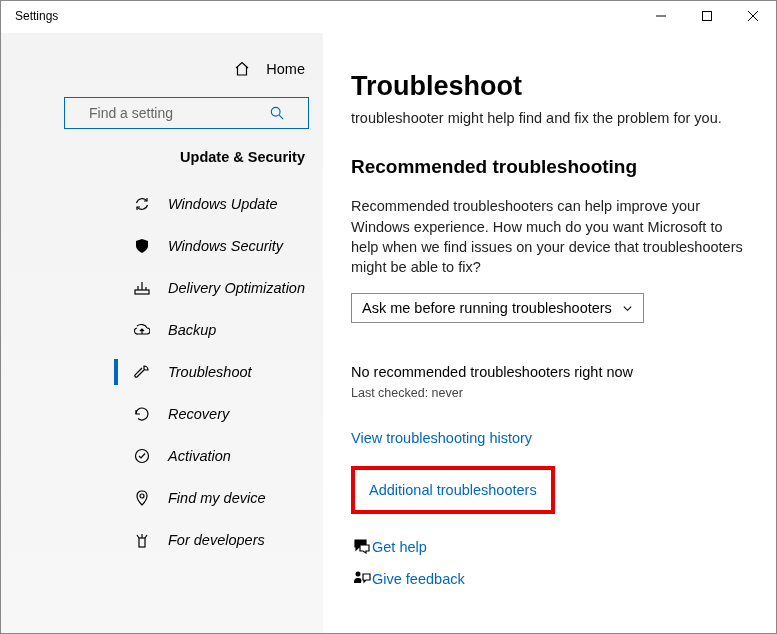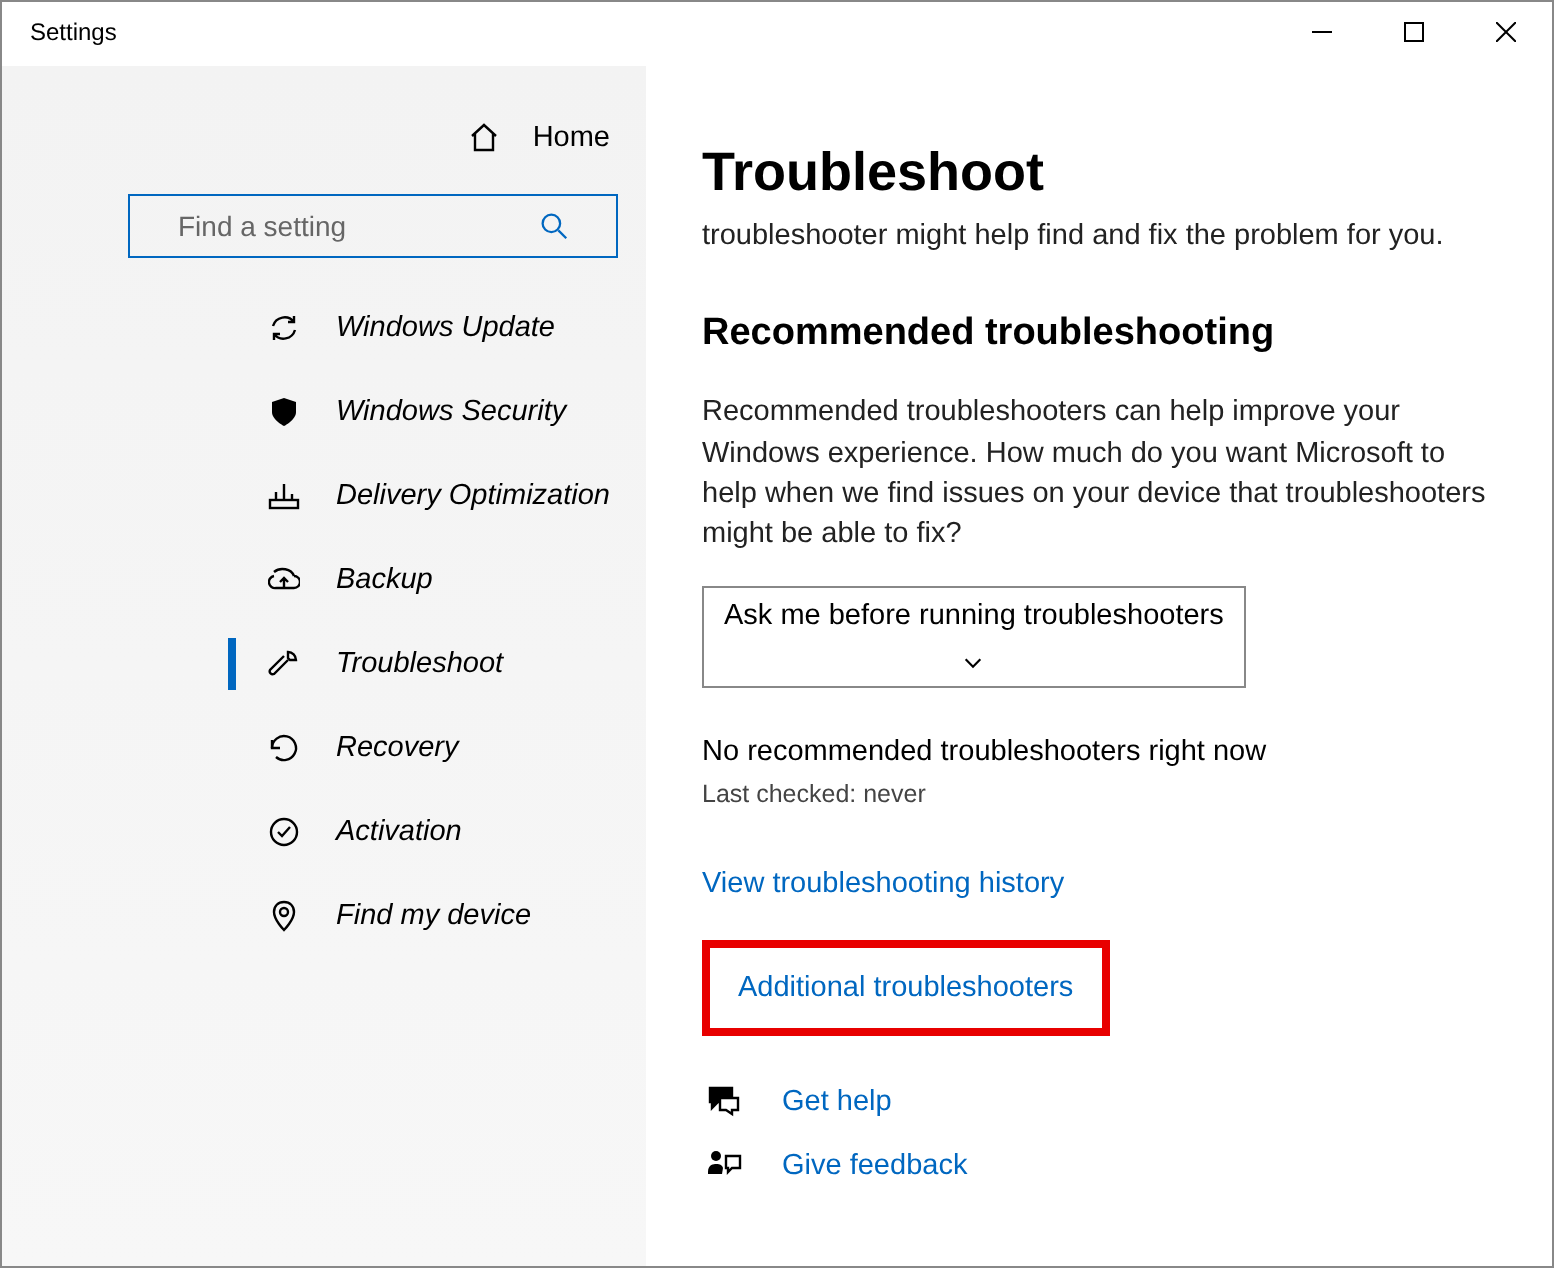--- a/index.html
+++ b/index.html
@@ -22,28 +22,28 @@
     .category { font-size: 14.5px; font-weight: 600; padding: 6px 18px 18px 18px; }
     .nav { display: flex; flex-direction: column; font-style: italic; }
     .nav-item { display: flex; align-items: center; gap: 18px; padding: 13px 18px 13px 20px; font-size: 14.5px; position: relative; cursor: default; }
     .nav-item svg { width: 16px; height: 16px; flex-shrink: 0; }
     .nav-item.active::before { content: ""; position: absolute; left: 0; top: 8px; bottom: 8px; width: 4px; background: #0067c0; }
     .content { flex: 1; padding: 10px 28px 0 28px; overflow: hidden; }
     .h1 { font-size: 27px; font-weight: 600; margin-top: 28px; margin-bottom: 6px; }
     .intro { font-size: 14.5px; color: #222; margin-bottom: 28px; line-height: 1.4; }
     .h2 { font-size: 19px; font-weight: 600; margin-bottom: 18px; }
     .para { font-size: 14.5px; line-height: 1.4; color: #222; margin-bottom: 16px; max-width: 410px; }
-    .select { border: 1px solid #888; padding: 6px 10px; font-size: 14.5px; display: inline-flex; align-items: center; gap: 10px; margin-bottom: 24px; flex-direction: column; }
+    .select { border: 1px solid #888; padding: 6px 10px; font-size: 14.5px; display: inline-flex; align-items: center; gap: 10px; margin-bottom: 41px; }
     .select svg { width: 11px; height: 11px; }
     .status { font-size: 14.5px; margin-bottom: 6px; }
     .checked { font-size: 12.5px; color: #444; margin-bottom: 30px; }
     .link { color: #0067c0; font-size: 14.5px; display: block; margin-bottom: 20px; }
     .link2 { color: #0067c0; font-size: 14.5px; display: inline-block; padding: 8px 14px; }
     .highlight { border: 4px solid #e80000; padding: 4px 0; display: inline-block; margin-bottom: 20px; }
-    .help-row { display: flex; align-items: center; gap: 20px; padding: 4px 0 10px 2px; }
+    .help-row { display: flex; align-items: center; gap: 1px; padding: 4px 0 10px 2px; }
     .help-row svg { width: 18px; height: 18px; }
     .help-link { color: #0067c0; font-size: 14.5px; }
   </style>
 </head>
 <body>
 
 <div class="window">
   <div class="titlebar">
     <div class="title">Settings</div>
     <div class="winbtns">
@@ -75,20 +75,21 @@
       </div>
       <div class="search-wrap">
         <div class="search">
           <input placeholder="Find a setting" style="">
           <svg viewBox="0 0 16 16" fill="none" stroke="#0067c0" stroke-width="1.3">
               <circle cx="6.5" cy="6.5" r="5"></circle>
               <line x1="10.5" y1="10.5" x2="15" y2="15"></line>
             </svg>
         </div>
       </div>
+      <div class="category">Update &amp; Security</div>
       <div class="nav">
         <div class="nav-item">
           <svg viewBox="0 0 16 16" fill="none" stroke="#000" stroke-width="1.2">
               <path d="M13 5 A6 6 0 0 0 2.5 7 M3 11 A6 6 0 0 0 13.5 9"></path>
               <path d="M13 2 V5 H10 M3 14 V11 H6"></path>
             </svg>
           <span>Windows Update</span>
         </div>
         <div class="nav-item">
           <svg viewBox="0 0 16 16" fill="#000">
@@ -130,20 +131,27 @@
             </svg>
           <span>Activation</span>
         </div>
         <div class="nav-item">
           <svg viewBox="0 0 16 16" fill="none" stroke="#000" stroke-width="1.2">
               <path d="M8 1 C11 1 13 3 13 6 C13 10 8 15 8 15 C8 15 3 10 3 6 C3 3 5 1 8 1 Z"></path>
               <circle cx="8" cy="6" r="2"></circle>
             </svg>
           <span>Find my device</span>
         </div>
+        <div class="nav-item">
+          <svg viewBox="0 0 16 16" fill="none" stroke="#000" stroke-width="1.2">
+              <rect x="5" y="6" width="6" height="9"></rect>
+              <path d="M5 6 L3 3 M11 6 L13 3 M8 6 V2"></path>
+            </svg>
+          <span>For developers</span>
+        </div>
       </div>
     </div>
     <div class="content">
       <div class="h1">Troubleshoot</div>
       <div class="intro">troubleshooter might help find and fix the problem for you.</div>
       <div class="h2">Recommended troubleshooting</div>
       <div class="para">Recommended troubleshooters can help improve your Windows experience. How much do you want Microsoft to help when we find issues on your device that troubleshooters might be able to fix?</div>
       <div class="select">
         <span>Ask me before running troubleshooters</span>
         <svg viewBox="0 0 12 12" fill="none" stroke="#000" stroke-width="1.2">

